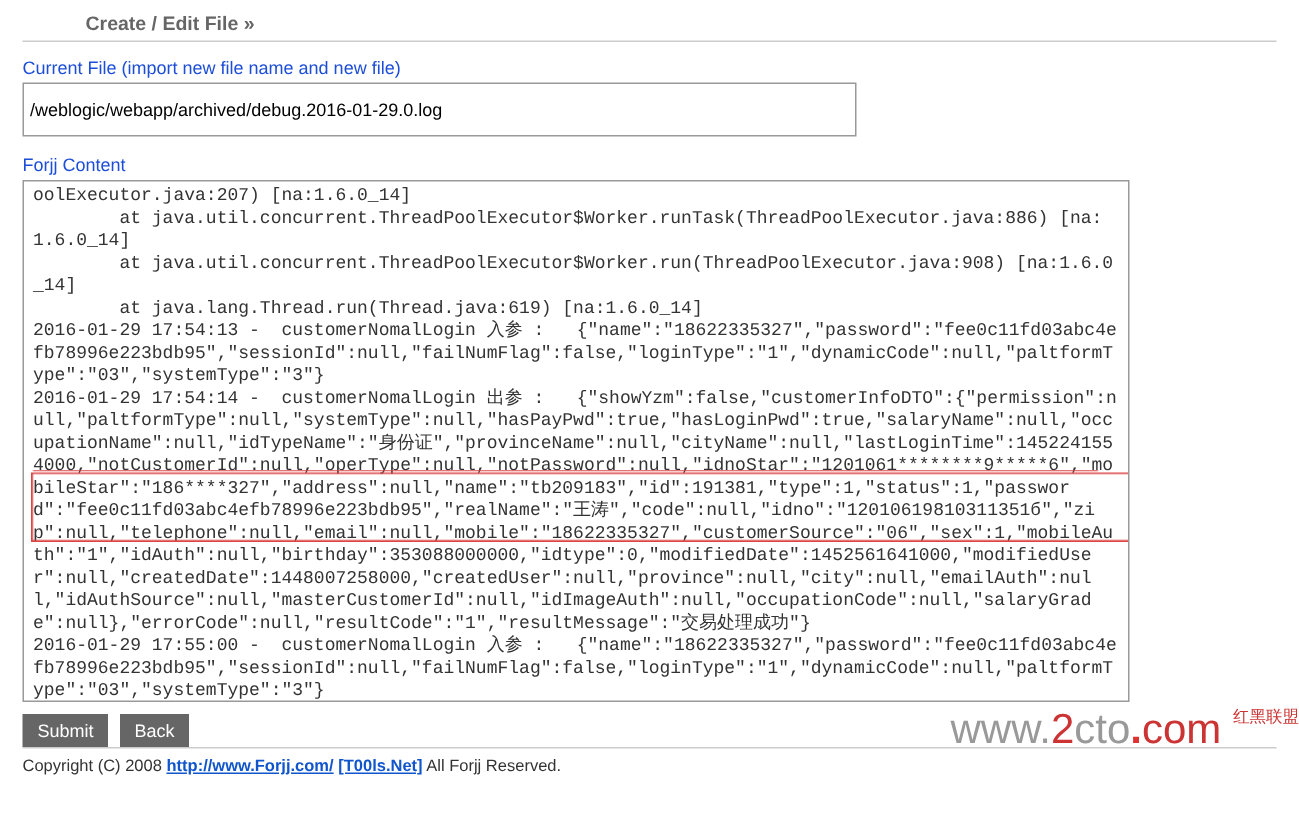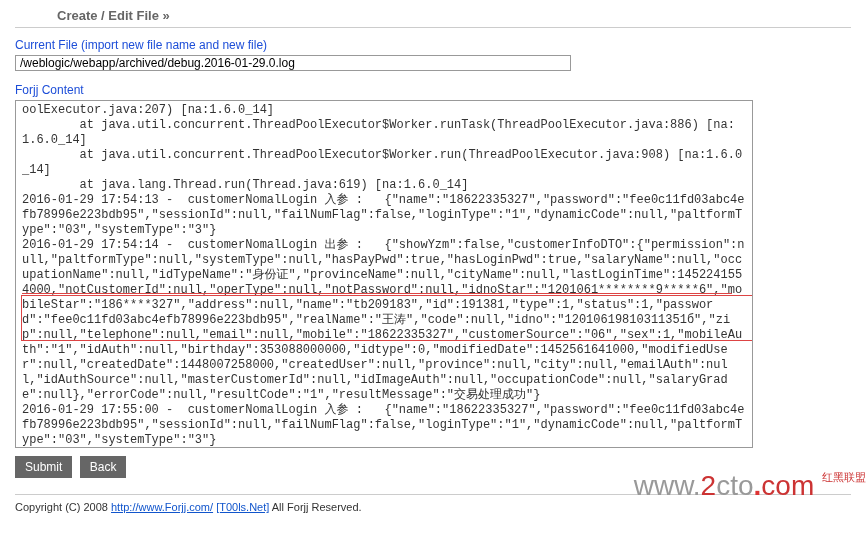--- a/index.html
+++ b/index.html
@@ -25,21 +25,21 @@
     }
     .label {
       font-size: 12px;
       color: #1d4ed8;
       margin-bottom: 3px;
     }
     .file-path-input {
       width: 556px;
       font-family: Arial, sans-serif;
       font-size: 12px;
-      padding: 0 4px;
+      padding: 10px 4px;
       border: 1px solid #999;
       margin-bottom: 12px;
     }
     .editor-wrap {
       width: 738px;
       height: 348px;
       border: 1px solid #999;
       overflow: hidden;
       position: relative;
       background: #fff;
@@ -64,21 +64,20 @@
     }
     .hl-line {
       position:absolute;
       left:6px; right:20px;
       height:1px;
       border-top:1px solid #d44;
       pointer-events:none;
     }
     .btn-row {
       margin-top: 8px;
-      margin-bottom: 16px;
     }
     .btn {
       background: #666;
       color: #fff;
       border: none;
       padding: 4px 10px;
       font-size: 12px;
       cursor: pointer;
       margin-right: 4px;
     }
@@ -91,21 +90,21 @@
       color: #999;
       pointer-events: none;
     }
     .watermark .red { color:#d33; font-weight:bold; }
     .footer {
       border-top: 1px solid #ccc;
       padding-top: 6px;
       font-size: 11px;
       color: #333;
     }
-    .footer a { color: #1155cc; }
+    .footer a { color: #1155cc; font-weight: bold; }
   </style>
 </head>
 <body>
 
 
 
 <div class="breadcrumb">Create / Edit File »</div>
 <hr class="sep">
 
 <div class="label">Current File (import new file name and new file)</div>

